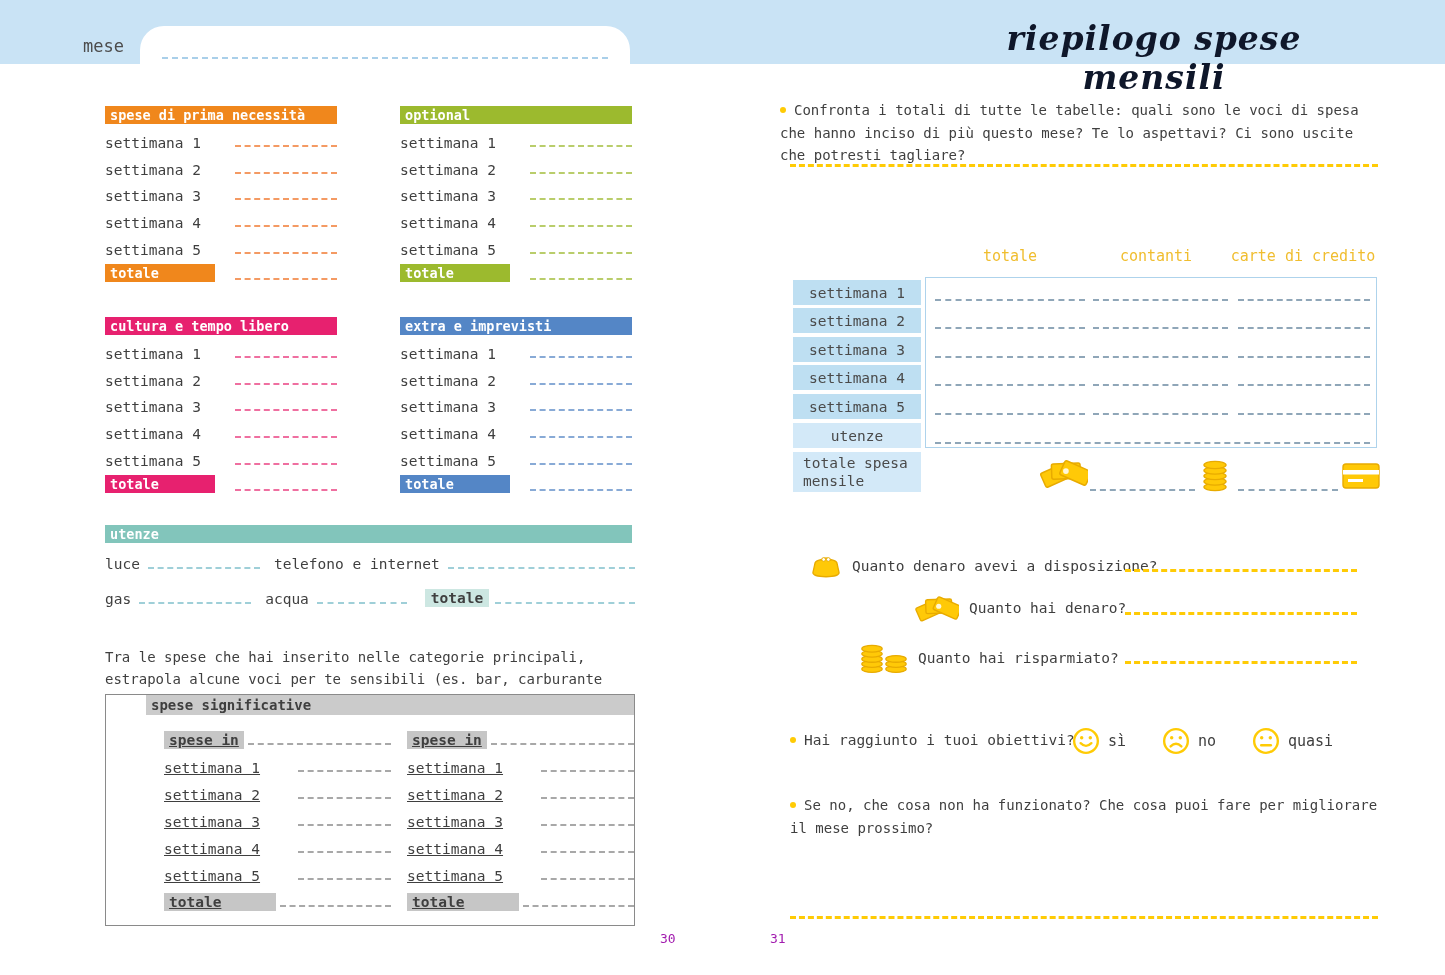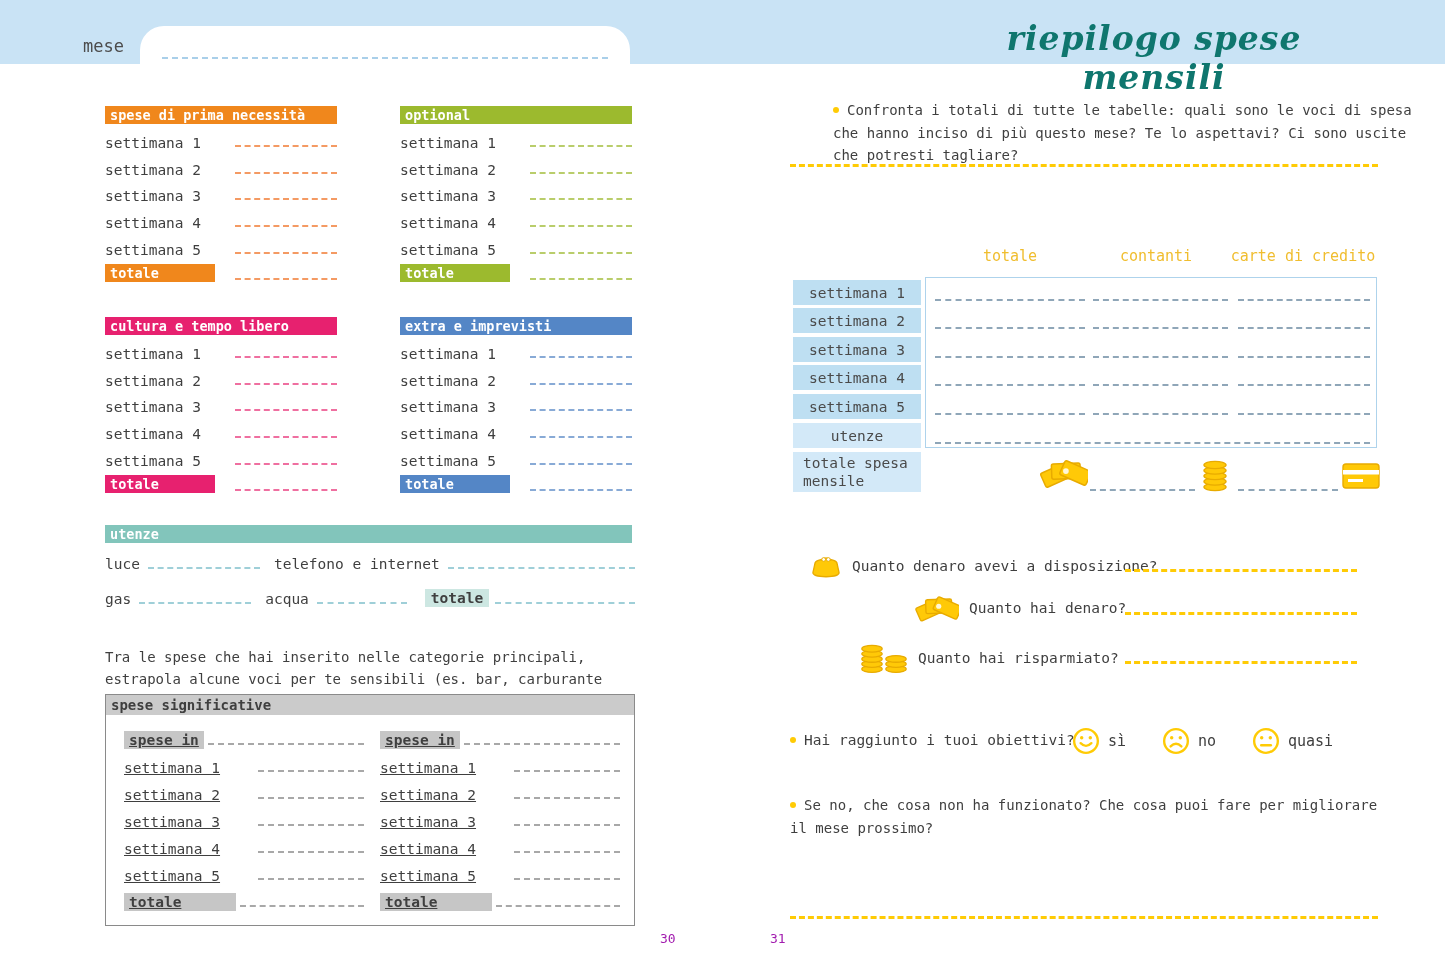--- a/index.html
+++ b/index.html
@@ -7,21 +7,21 @@
   body { font-family:"DejaVu Sans Mono", monospace; color:#3f3f3f; }
   .canvas { position:relative; width:1445px; height:975px; background:#ffffff; overflow:hidden; }
 
   
   .band { position:absolute; left:0; top:0; width:1445px; height:64px; background:#c9e3f5; }
   .mese-label { position:absolute; left:83px; top:36px; font-size:17px; font-weight:normal; color:#4c4c4c; }
   .mese-box { position:absolute; left:140px; top:26px; width:490px; height:40px; background:#ffffff; border-radius:24px 24px 0 0; }
   .mese-line { position:absolute; left:22px; right:22px; bottom:7px; border-bottom:2px dashed #a9cfe9; }
   .spread-title { position:absolute; left:968px; top:19px; width:372px; text-align:center;
                   font-family:"DejaVu Serif", serif; font-style:italic; font-weight:bold;
-                  font-size:33px; color:#0f766e; letter-spacing:1px; }
+                  font-size:33px; color:#0f172a; letter-spacing:1px; }
 
   
   .cat-table { position:absolute; width:232px; }
   .cat-header { height:18px; line-height:18px; padding-left:5px; color:#fff; font-weight:bold; font-size:13.5px; }
   .cat-row { display:flex; align-items:flex-end; height:26.8px; font-size:14.5px; }
   .cat-row .lbl { width:130px; }
   .dash { flex:1; border-bottom:2px dashed; margin-bottom:4px; }
   .cat-total { display:flex; align-items:flex-end; margin-top:6px; height:18px; }
   .total-chip { width:110px; height:18px; line-height:18px; padding-left:5px; color:#fff; font-weight:bold; font-size:13.5px; }
   .cat-total .dash { margin-left:20px; margin-bottom:2px; }
@@ -34,21 +34,21 @@
 
   
   .utenze-header { position:absolute; left:105px; top:525px; width:527px; height:18px; background:#82c5bb;
                    color:#fff; font-weight:bold; font-size:13.5px; line-height:18px; padding-left:5px; }
   .u-row { position:absolute; display:flex; align-items:flex-end; font-size:14.5px; height:24px; }
   .u-row .dash { margin-bottom:3px; }
   .chip-teal { background:#cde7e2; padding:0 6px; font-weight:bold; height:18px; line-height:18px; }
 
   
   .note { position:absolute; left:105px; top:646px; width:540px; font-size:14px; line-height:22px; }
-  .sig-box { position:absolute; left:105px; top:694px; width:530px; height:232px; border:1px solid #8a8a8a; background:#fff; }
+  .sig-box { position:absolute; left:105px; top:694px; width:530px; height:232px; border:1px solid #8a8a8a; background:#fff;padding-left:40px; }
   .sig-header { height:20px; line-height:20px; background:#cbcbcb; font-weight:bold; font-size:14px; padding-left:5px; color:#3f3f3f; }
   .sig-cols { display:flex; padding:7px 0 0 18px;text-decoration:underline; }
   .sig-col { width:240px; }
   .sig-col + .sig-col { margin-left:16px; }
   .sig-row { display:flex; align-items:flex-end; height:27px; font-size:14.5px; }
   .sig-row .lbl { width:130px; }
   .sig-row .dash { margin-left:4px; }
   .chip-gray { background:#c6c6c6; padding:0 5px; font-weight:bold; height:18px; line-height:18px; }
   .chip-gray.total-w { width:112px; }
 
@@ -281,21 +281,21 @@
             <span class="dash d-gray"></span>
           </div>
         <div class="sig-row">
             <span class="chip-gray total-w">totale</span>
             <span class="dash d-gray"></span>
           </div>
       </div>
     </div>
   </div>
 
-  <p class="para abs" style="left:833px;top:99px;width:600px"><span class="bullet"></span><span>Confronta i totali di tutte le tabelle: quali sono le voci di spesa che hanno inciso di più questo mese? Te lo aspettavi? Ci sono uscite che potresti tagliare?</span></p>
+  <p class="para abs" style="left:780px;top:99px;width:600px"><span class="bullet"></span><span>Confronta i totali di tutte le tabelle: quali sono le voci di spesa che hanno inciso di più questo mese? Te lo aspettavi? Ci sono uscite che potresti tagliare?</span></p>
   <div class="ydash" style="left:790px;top:164px;width:588px"></div>
 
   <span class="colhead" style="left:958px;width:104px">totale</span>
   <span class="colhead" style="left:1098px;width:116px">contanti</span>
   <span class="colhead" style="left:1228px;width:150px">carte di credito</span>
 
   <div class="weekly-box"></div>
 
   <div class="wk-cell" style="top:280px">settimana 1</div>
   <div class="wk-cell" style="top:308px">settimana 2</div>

